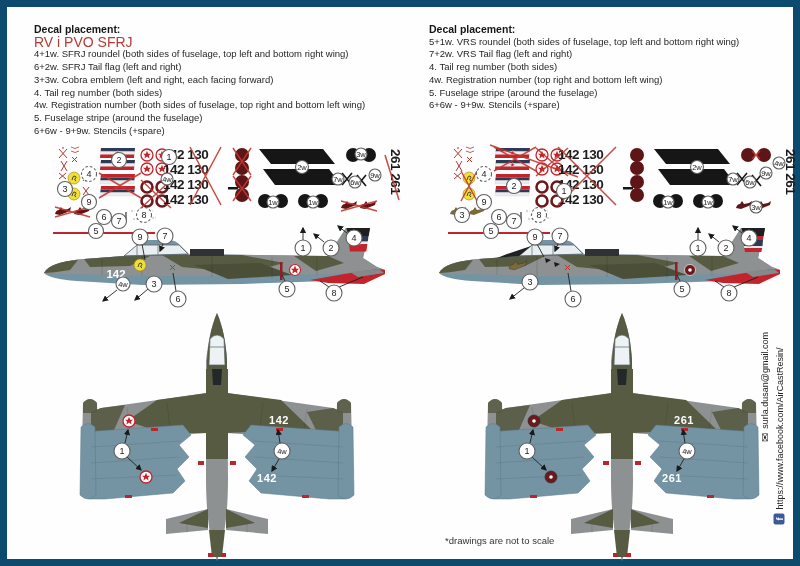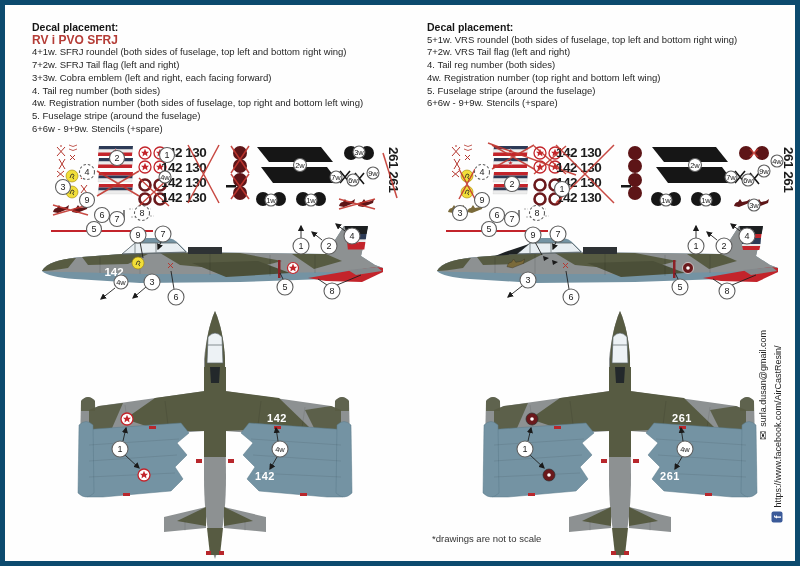--- a/index.html
+++ b/index.html
@@ -1,37 +1,37 @@
 <!DOCTYPE html>
 <html><head>
 <meta charset="utf-8">
 <style>
 *{margin:0;padding:0;box-sizing:border-box}
 html,body{width:800px;height:566px}
 body{font-family:"Liberation Sans",sans-serif;background:#fff;position:relative;overflow:hidden}
-.page{position:absolute;inset:0;border:5px solid #0c4a6e;background:#fefefe}
+.page{position:absolute;inset:0;border:7px solid #0c4a6e;background:#fefefe}
 .col{position:absolute;top:10px;width:378px;height:550px}
 .col.left{left:25px}
 .col.right{left:420px}
 .instr{margin:6px 0 0 2px;font-size:9.5px;line-height:12.7px;color:#262626}
 .instr .head{font-weight:bold;font-size:10.5px;color:#161616}
-.instr .variant{font-weight:bold;font-size:12px;color:#b43c36}
+.instr .variant{font-weight:normal;font-size:14px;color:#b43c36}
 svg.layer{position:absolute;overflow:visible}
 svg text{font-family:"Liberation Sans",sans-serif}
 .co circle{fill:#fff;stroke:#5f5f5f;stroke-width:1.1}
 .co text{font-size:9px;fill:#222;text-anchor:middle}
 .co.sm2 text{font-size:7.5px}
 .co.dash circle{stroke-dasharray:2.5 2}
 .ld{stroke:#1f1f1f;stroke-width:0.9;fill:none}
 .xm{stroke:#c2362f;stroke-width:1.5;fill:none;opacity:.9}
 .redink{stroke:#b5372f;fill:none;stroke-width:1}
 .regnum{font-weight:bold;font-size:13.5px;fill:#1b1b1b;letter-spacing:-.5px}
 .wnum{font-weight:bold;font-size:11px;fill:#fff;text-anchor:middle;letter-spacing:.5px}
 .pnum{font-weight:bold;font-size:11.5px;fill:#fff;text-anchor:middle}
-.footnote{position:absolute;left:7px;top:518px;font-size:9.5px;color:#333}
+.footnote{position:absolute;left:18px;top:518px;font-size:9.5px;color:#333}
 .vtext{position:absolute;transform:rotate(-90deg);display:flex;gap:4px;align-items:center;font-size:9px;color:#222;white-space:nowrap}
 .env{font-size:11px;line-height:10px;color:#222}
 .fb{width:11px;height:11px;background:#3b5a99;color:#fff;border-radius:2px;font-size:9px;font-weight:bold;display:flex;align-items:center;justify-content:center}
 </style>
 </head>
 <body>
 
 <div class="page">
 
 <svg width="0" height="0" style="position:absolute" aria-hidden="true">
@@ -121,21 +121,21 @@
 <path d="M20,16 L110,10 M20,32 L108,26 M20,48 L106,44" stroke="#00000022" stroke-width=".6" fill="none"></path>
 </g>
 </defs>
 </svg>
 
 <div class="col left">
   <div class="instr">
     <div class="head">Decal placement:</div>
     <div class="variant">RV i PVO SFRJ</div>
     <div>4+1w. SFRJ roundel (both sides of fuselage, top left and bottom right wing)</div>
-    <div>7+2w. SFRJ Tail flag (left and right)</div>
+    <div>6+2w. SFRJ Tail flag (left and right)</div>
     <div>3+3w. Cobra emblem (left and right, each facing forward)</div>
     <div>4. Tail reg number (both sides)</div>
     <div>4w. Registration number (both sides of fuselage, top right and bottom left wing)</div>
     <div>5. Fuselage stripe (around the fuselage)</div>
     <div>6+6w - 9+9w. Stencils (+spare)</div>
   </div>
 
   <svg class="layer" style="left:0;top:126px" width="378" height="100" viewBox="0 0 378 100">
     <g transform="translate(5,2)">
       <use href="#scrib" transform="translate(22,2)"></use>

